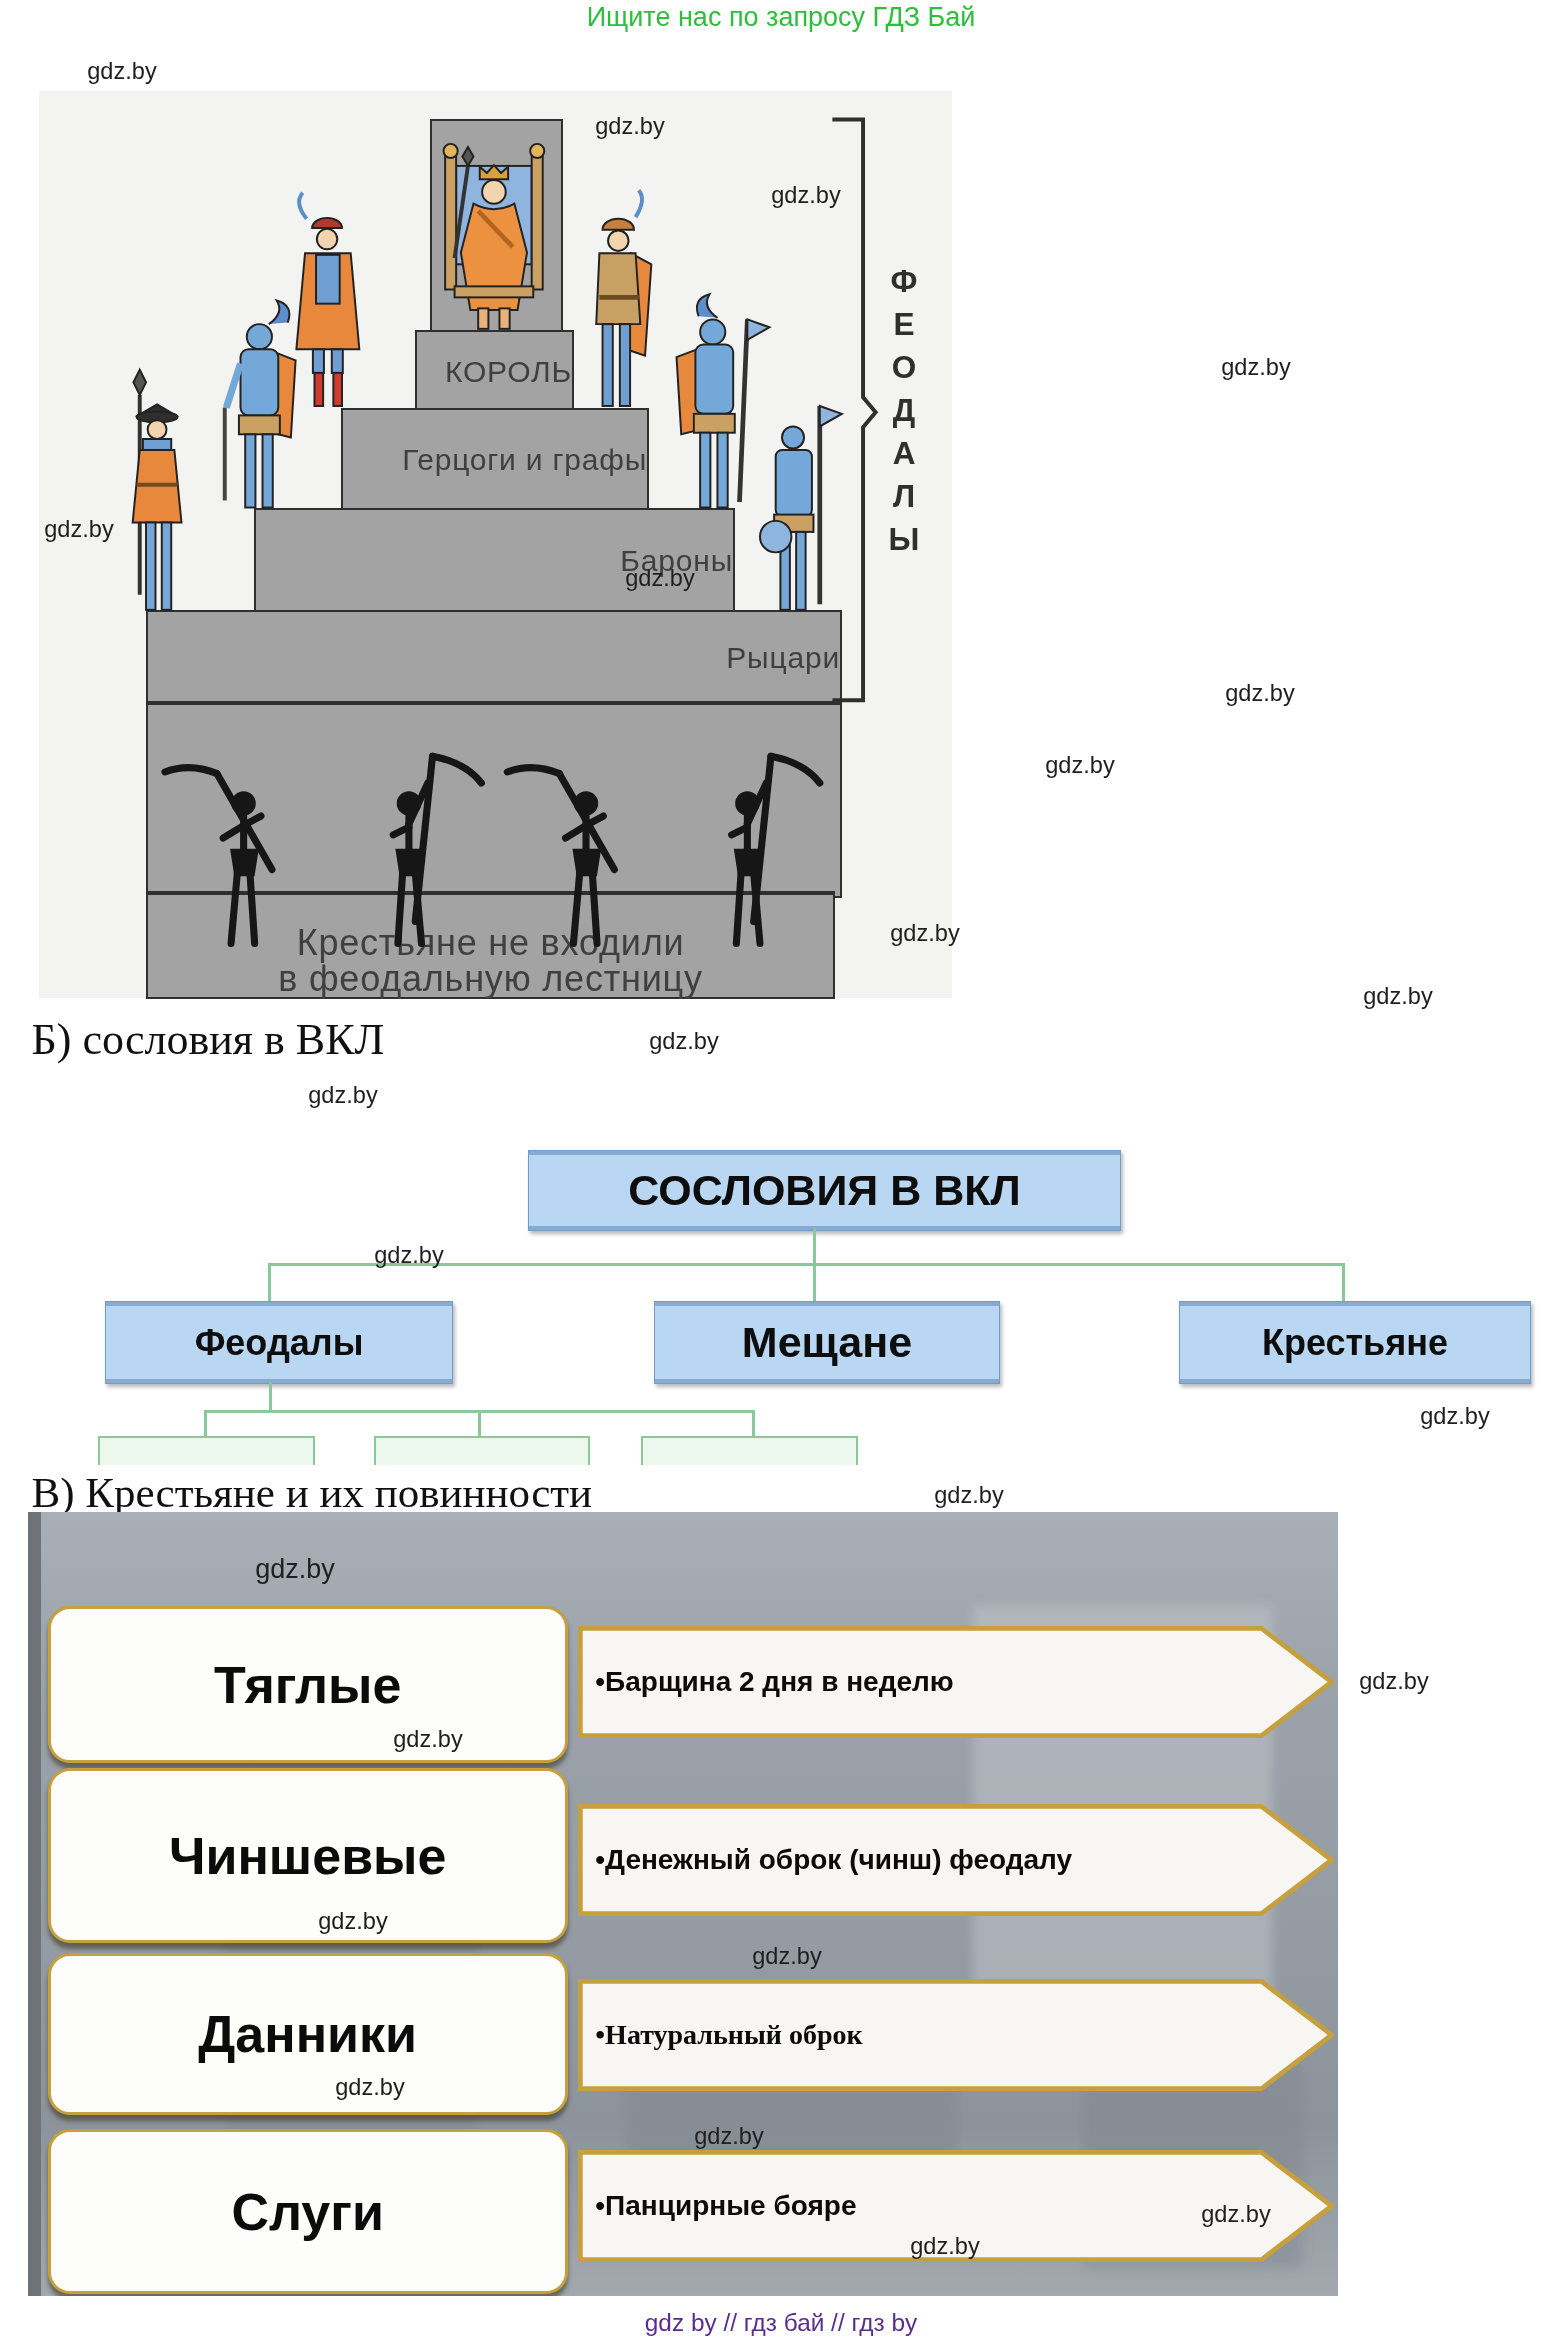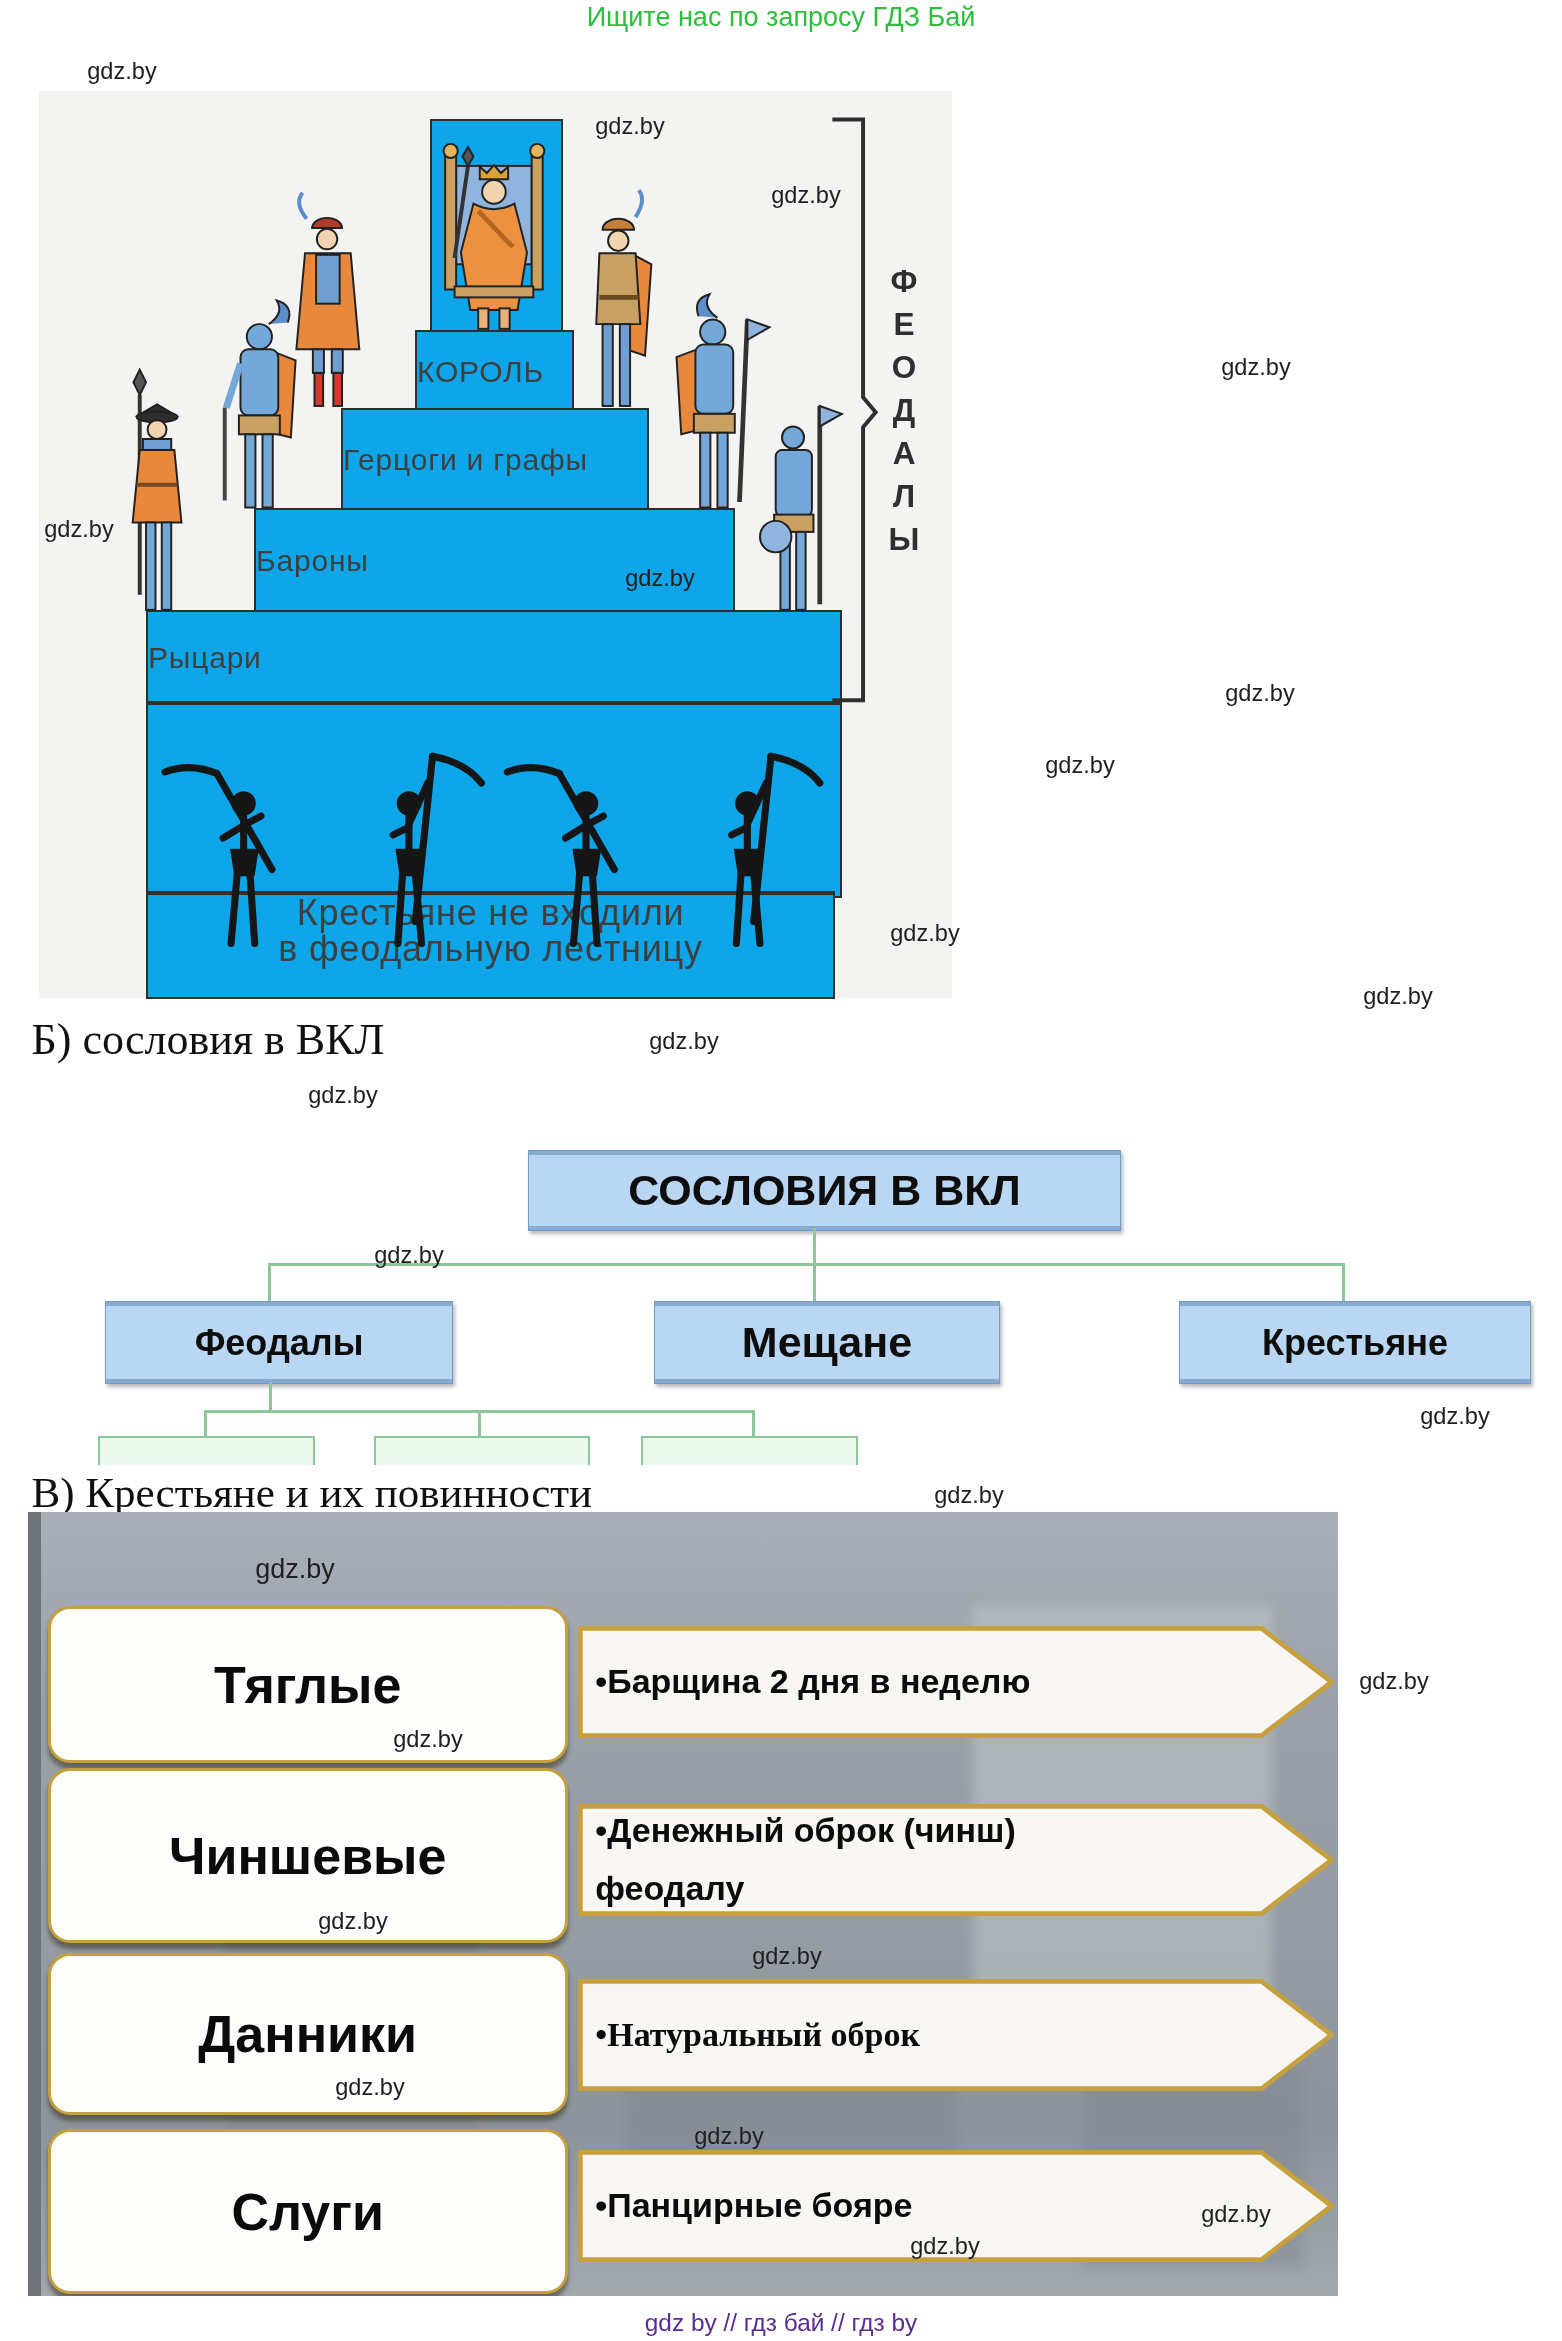--- a/index.html
+++ b/index.html
@@ -7,22 +7,22 @@
         font-family:"Liberation Sans",sans-serif;}
   .wm{position:absolute;font:23.6px "Liberation Sans",sans-serif;color:#1f1f1f;
       transform:translate(-50%,-50%);white-space:nowrap;z-index:50;}
   .promo{position:absolute;top:1.6px;left:0;width:100%;text-align:center;
          font-size:27px;color:#2dbe3c;}
   .footer{position:absolute;top:2309px;left:0;width:100%;text-align:center;
           font-size:24.4px;color:#5c2d91;}
 
   
   .pyr{position:absolute;left:39px;top:91px;width:913px;height:907px;background:#f3f3f1;}
-  .tier{position:absolute;background:#0ea5e9;border:2.4px solid #2f2f2f;
-        display:flex;align-items:center;justify-content:flex-start;
+  .tier{position:absolute;background:#a3a3a3;border:2.4px solid #2f2f2f;
+        display:flex;align-items:center;justify-content:flex-end;
         font-size:30px;color:#3f3f3f;letter-spacing:0.8px;}
   .tier.caption{flex-direction:column;font-size:36px;line-height:36px;border-top-width:4.7px;}
   .band{border-top-width:4.7px;}
   .sideword{position:absolute;left:846px;top:169px;width:38px;text-align:center;
             font-size:31.5px;font-weight:bold;color:#2f2f2f;line-height:43px;
             word-break:break-all;}
   .pyrsvg{position:absolute;left:0;top:0;z-index:5;}
 
   
   .h-serif{position:absolute;font-family:"Liberation Serif",serif;color:#101010;white-space:nowrap;}
@@ -47,21 +47,21 @@
         border:2.4px solid #c5a03c;box-shadow:0 0 0 1.6px #6d6a62;
         display:flex;align-items:center;justify-content:center;
         font-weight:bold;font-size:36px;color:#2f2208;letter-spacing:0.8px;}
   .catbox{position:absolute;left:19.7px;width:514px;background:#fdfdfc;border:3.1px solid #c5a03c;
         border-radius:22px;box-shadow:0 5.5px 4.7px rgba(45,40,15,.5);
         display:flex;align-items:center;justify-content:center;
         font-weight:bold;font-size:52px;color:#0b0b0b;text-align:center;}
   .arrow-wrap{position:absolute;left:550px;width:756px;height:120px;}
   .arrow-wrap svg{position:absolute;left:0;top:0;}
   .duty{position:absolute;left:17.3px;top:0;height:100%;width:661px;
-        display:flex;align-items:center;font-weight:bold;font-size:34px;
+        display:flex;align-items:center;font-weight:bold;font-size:28px;
         color:#0b0b0b;line-height:1.7;}
 </style>
 </head>
 <body>
 
 <div class="page">
 
   <div class="promo">Ищите нас по запросу ГДЗ Бай</div>
 
   <div class="pyr">

